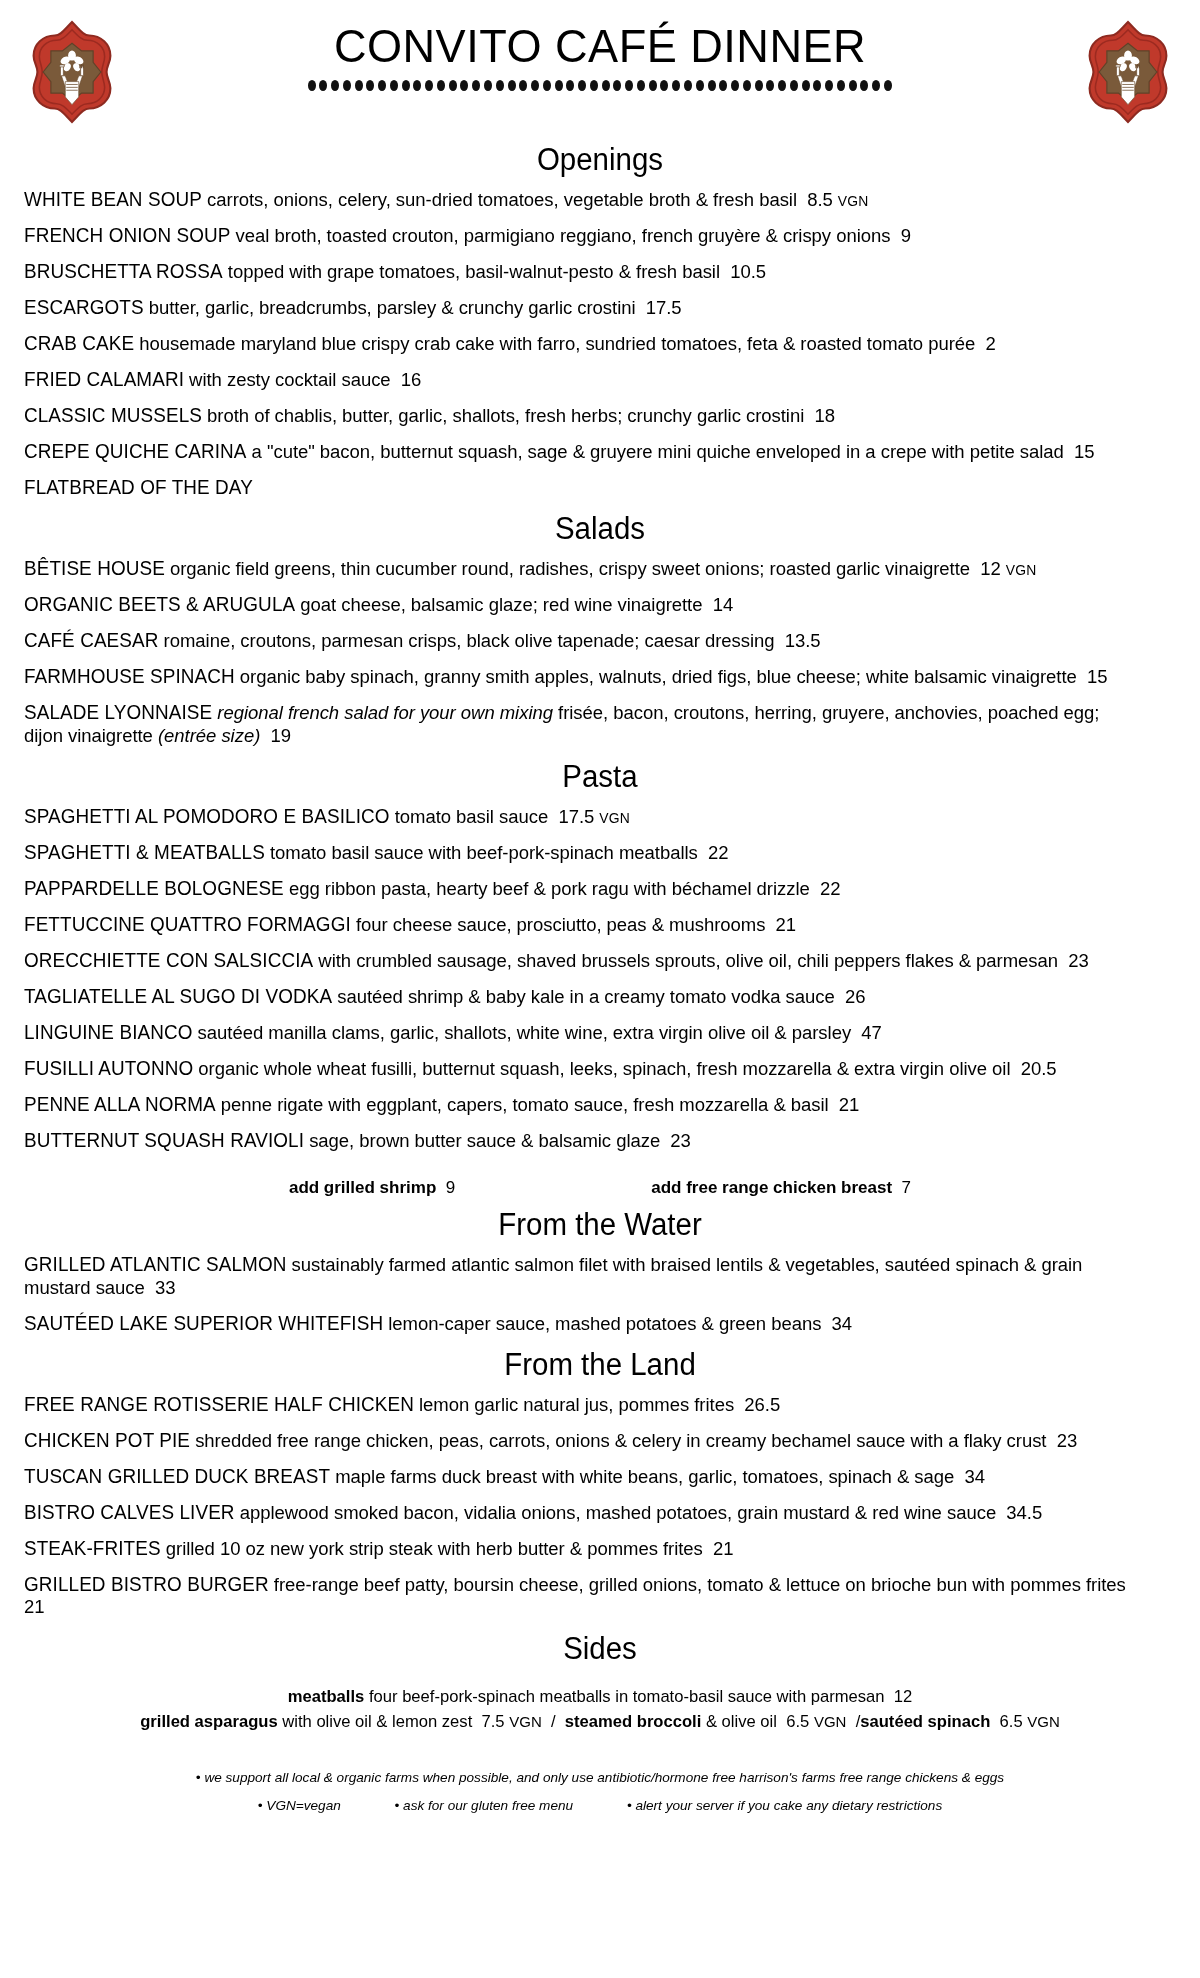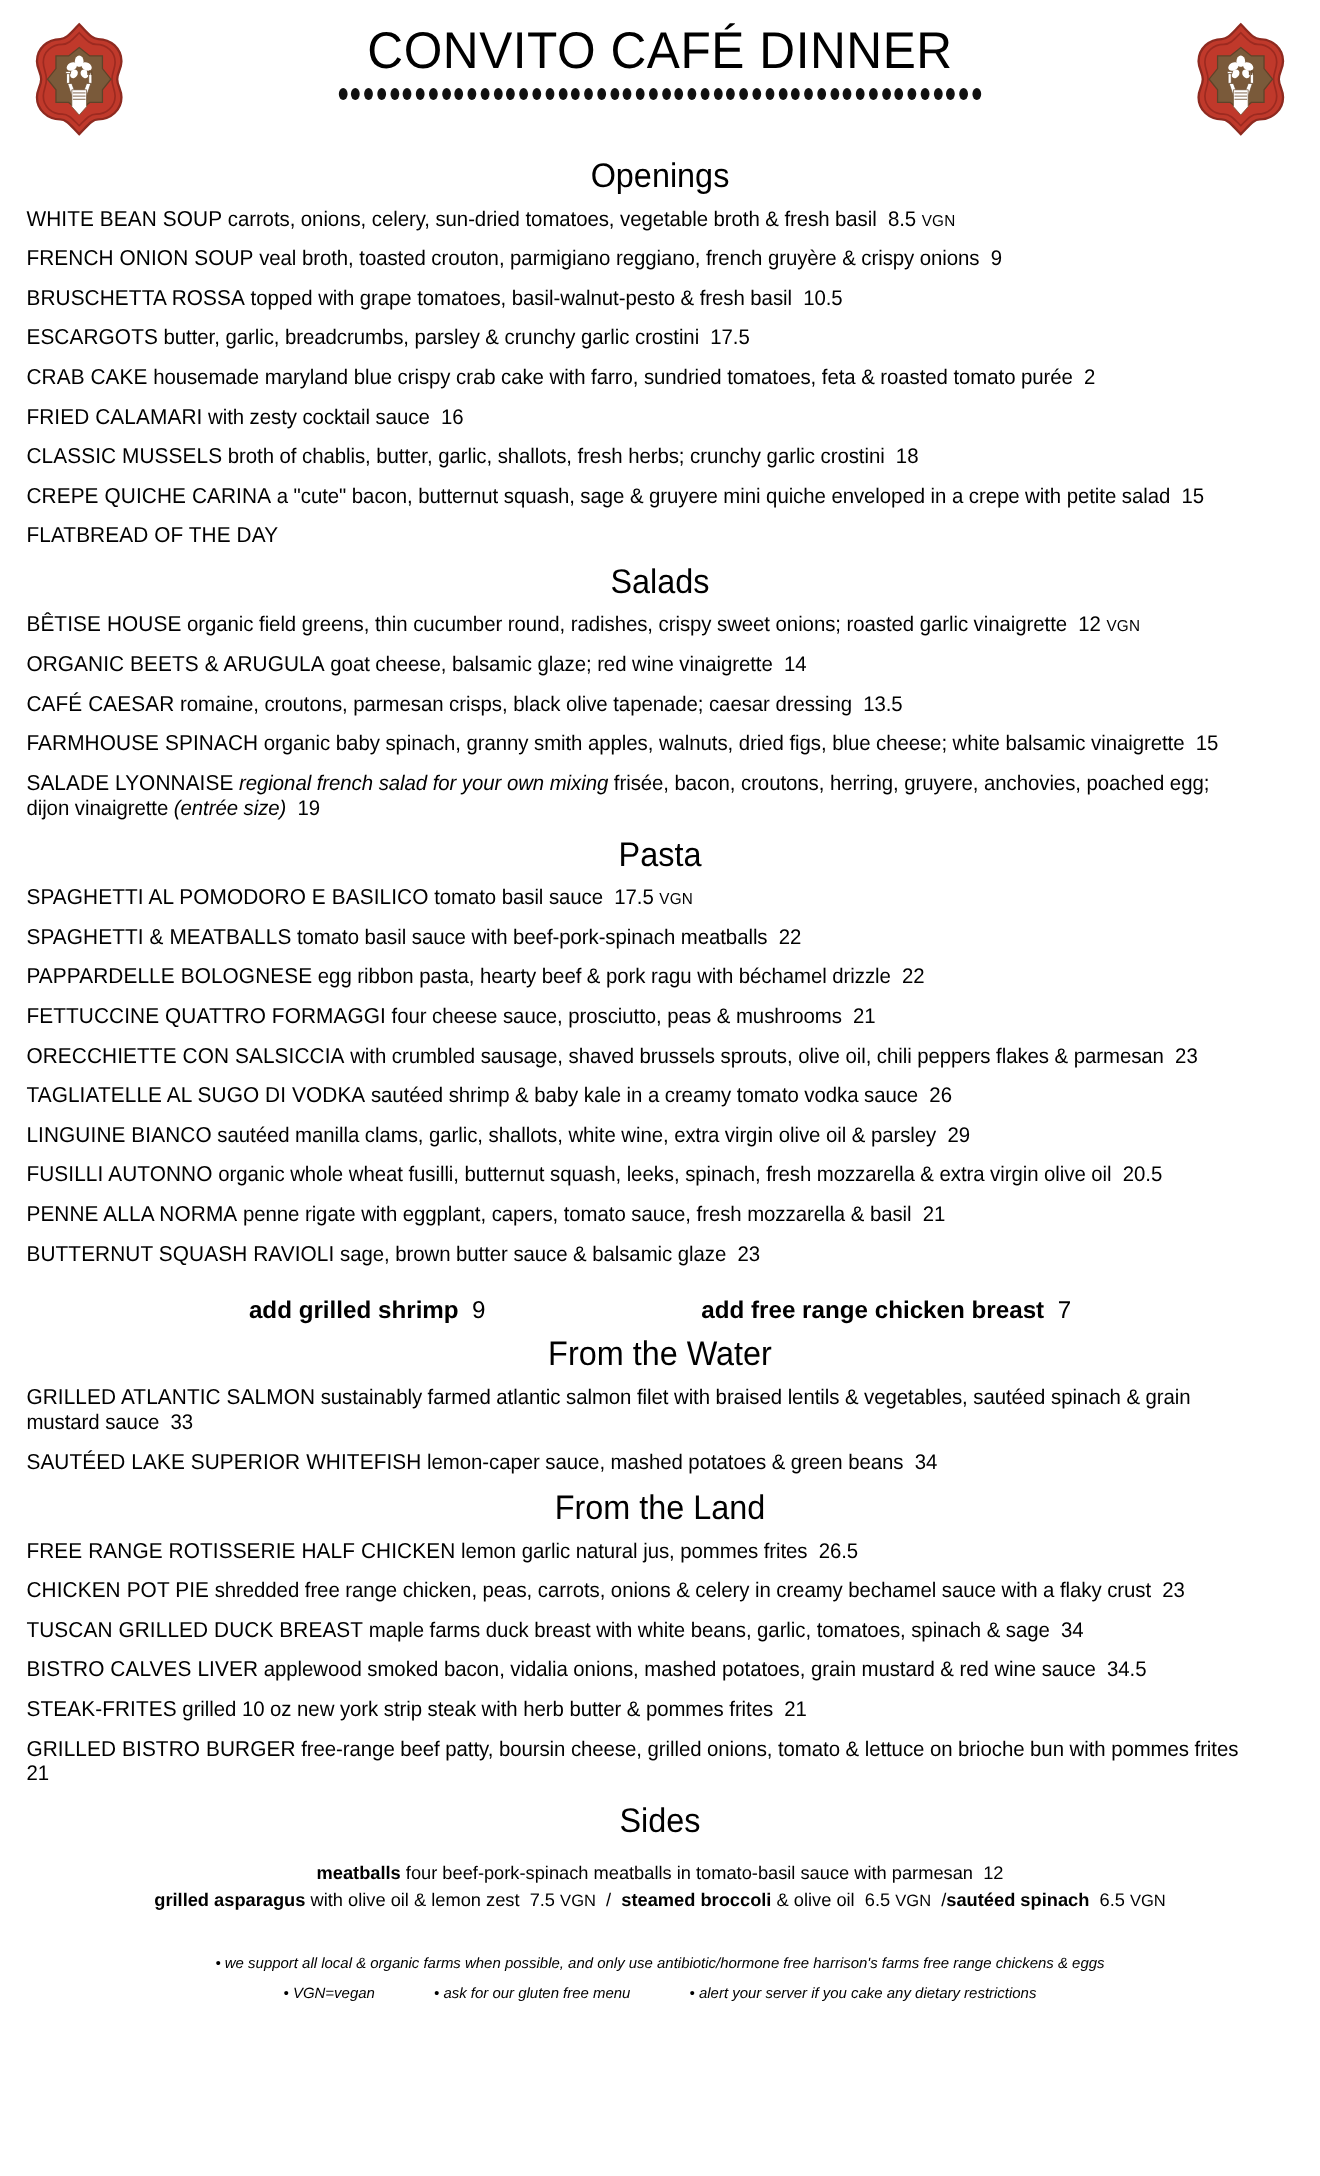--- a/index.html
+++ b/index.html
@@ -91,21 +91,21 @@
   .item .it { font-style: italic; }
   .item .pr { }
   .item .vgn { font-size: 14.4px; letter-spacing: 0.2px; }
 
   
   .addons {
     margin: 26px 0 4px 0;
     display: flex;
     justify-content: center;
     gap: 196px;
-    font-size: 22px;
+    font-size: 17px;
   }
   .addons .ao b { font-weight: 700; }
 
   
   .sides-lines {
     text-align: center;
     font-size: 16.6px;
     line-height: 1.52;
     margin-top: 18px;
   }
@@ -276,21 +276,21 @@
 
   <div class="section">
     <div class="section-head">Pasta</div>
     <div class="items">
       <div class="item"><span class="nm">SPAGHETTI AL POMODORO E BASILICO</span> <span class="ds">tomato basil sauce</span>&nbsp; <span class="pr">17.5</span> <span class="vgn">VGN</span></div>
       <div class="item"><span class="nm">SPAGHETTI &amp; MEATBALLS</span> <span class="ds">tomato basil sauce with beef-pork-spinach meatballs</span>&nbsp; <span class="pr">22</span></div>
       <div class="item"><span class="nm">PAPPARDELLE BOLOGNESE</span> <span class="ds">egg ribbon pasta, hearty beef &amp; pork ragu with béchamel drizzle</span>&nbsp; <span class="pr">22</span></div>
       <div class="item"><span class="nm">FETTUCCINE QUATTRO FORMAGGI</span> <span class="ds">four cheese sauce, prosciutto, peas &amp; mushrooms</span>&nbsp; <span class="pr">21</span></div>
       <div class="item"><span class="nm">ORECCHIETTE CON SALSICCIA</span> <span class="ds">with crumbled sausage, shaved brussels sprouts, olive oil, chili peppers flakes &amp; parmesan</span>&nbsp; <span class="pr">23</span></div>
       <div class="item"><span class="nm">TAGLIATELLE AL SUGO DI VODKA</span> <span class="ds">sautéed shrimp &amp; baby kale in a creamy tomato vodka sauce</span>&nbsp; <span class="pr">26</span></div>
-      <div class="item"><span class="nm">LINGUINE BIANCO</span> <span class="ds">sautéed manilla clams, garlic, shallots, white wine, extra virgin olive oil &amp; parsley</span>&nbsp; <span class="pr">29</span></div>
+      <div class="item"><span class="nm">LINGUINE BIANCO</span> <span class="ds">sautéed manilla clams, garlic, shallots, white wine, extra virgin olive oil &amp; parsley</span>&nbsp; <span class="pr">47</span></div>
       <div class="item"><span class="nm">FUSILLI AUTONNO</span> <span class="ds">organic whole wheat fusilli, butternut squash, leeks, spinach, fresh mozzarella &amp; extra virgin olive oil</span>&nbsp; <span class="pr">20.5</span></div>
       <div class="item"><span class="nm">PENNE ALLA NORMA</span> <span class="ds">penne rigate with eggplant, capers, tomato sauce, fresh mozzarella &amp; basil</span>&nbsp; <span class="pr">21</span></div>
       <div class="item"><span class="nm">BUTTERNUT SQUASH RAVIOLI</span> <span class="ds">sage, brown butter sauce &amp; balsamic glaze</span>&nbsp; <span class="pr">23</span></div>
     </div>
 
     <div class="addons">
       <div class="ao"><b>add grilled shrimp</b>&nbsp; <span>9</span></div>
       <div class="ao"><b>add free range chicken breast</b>&nbsp; <span>7</span></div>
     </div>
   </div>

